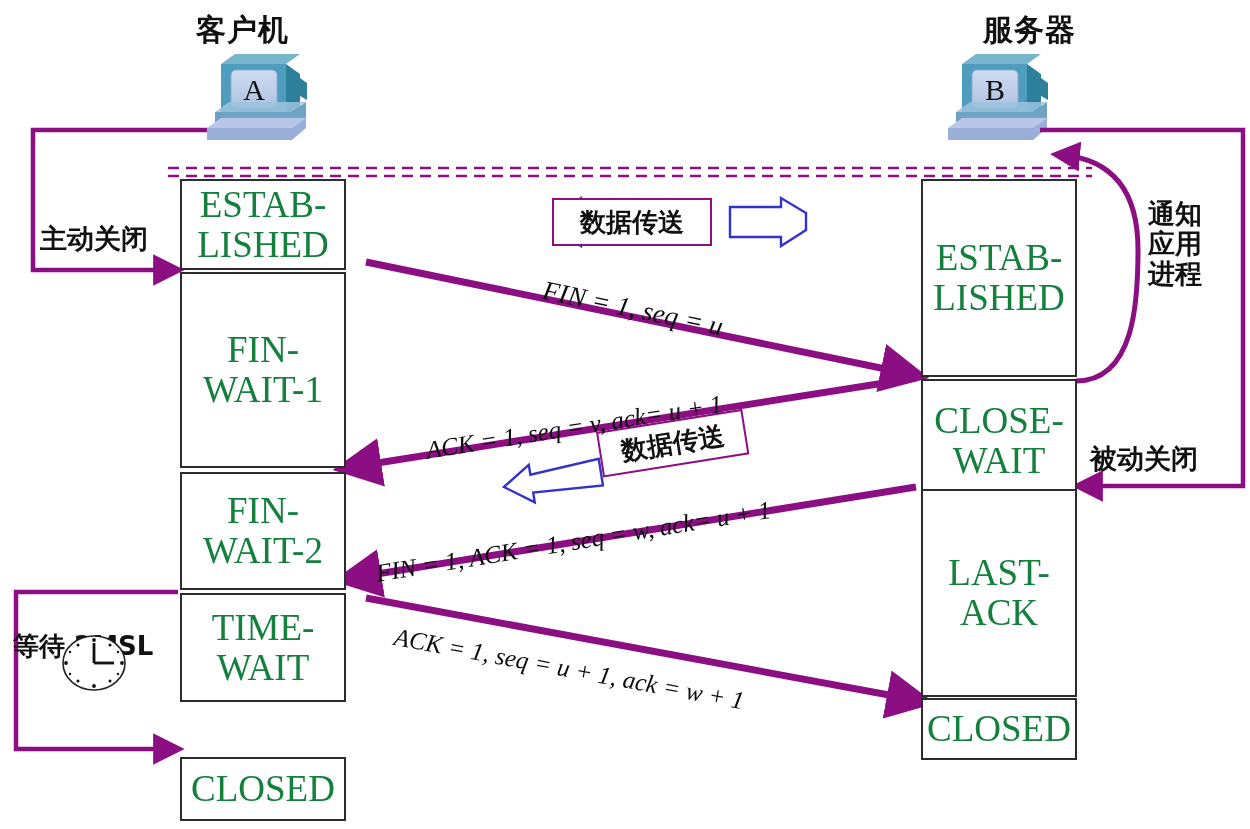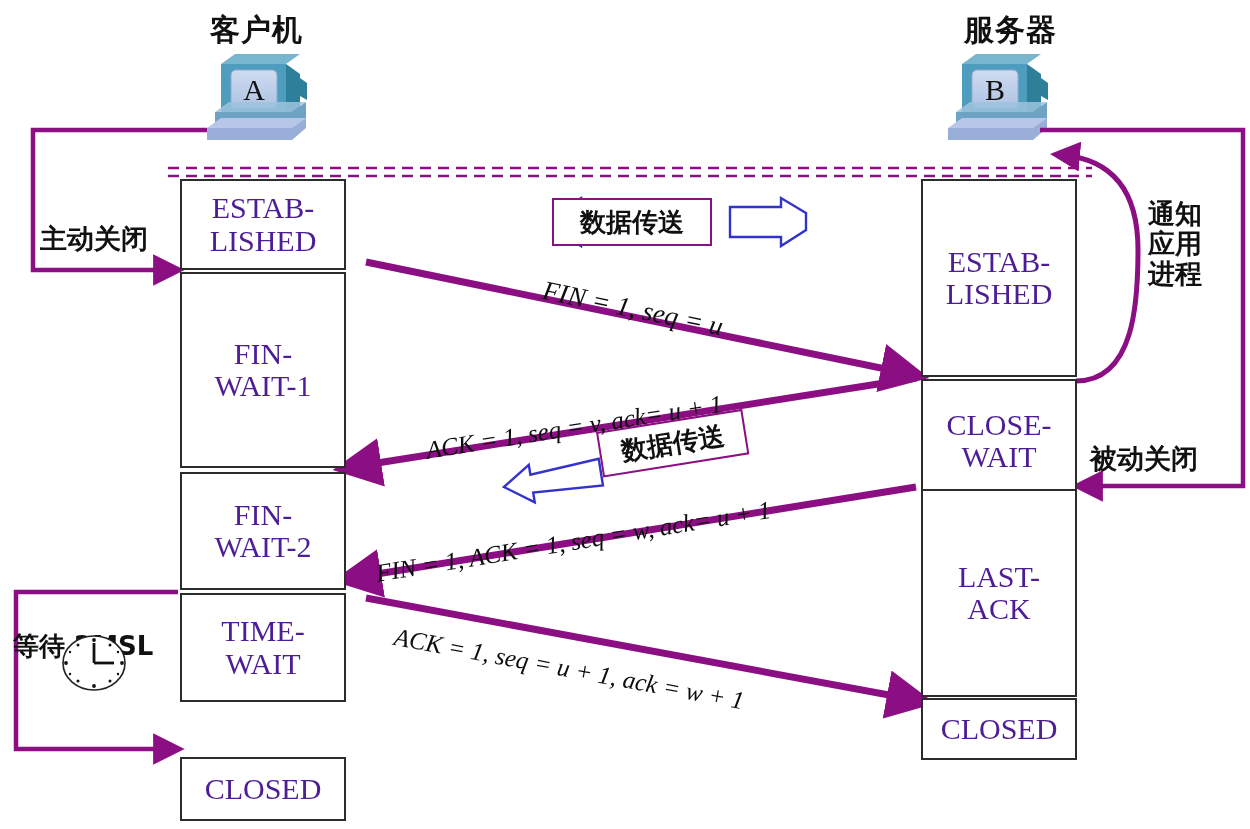--- a/index.html
+++ b/index.html
@@ -2,25 +2,25 @@
 <html><head>
 <meta charset="utf-8">
 <style>
   html,body{margin:0;padding:0;background:#ffffff;}
   body{width:1250px;height:829px;position:relative;overflow:hidden;
        font-family:"Liberation Serif", serif;}
   #stage{position:absolute;left:0;top:0;width:1250px;height:829px;}
   svg#canvas{position:absolute;left:0;top:0;width:1250px;height:829px;}
 
   .hdr{position:absolute;font-family:"DejaVu Sans",sans-serif;font-weight:bold;
-       font-size:30px;color:#111;letter-spacing:1px;white-space:nowrap;margin-left:14px;}
+       font-size:30px;color:#111;letter-spacing:1px;white-space:nowrap;}
 
   .statebox{position:absolute;box-sizing:border-box;border:2px solid #2c2c2c;
             background:#ffffff;display:flex;align-items:center;justify-content:center;
-            text-align:center;line-height:1.08;font-size:30px;color:#4c1d95;
+            text-align:center;line-height:1.08;font-size:37px;color:#15803d;
             font-family:"Liberation Serif",serif;}
   .statebox span{display:block;}
 
   .cnlabel{position:absolute;font-family:"DejaVu Sans",sans-serif;font-weight:bold;
            font-size:27px;color:#111;white-space:nowrap;line-height:1.12;}
 
   .msg{position:absolute;font-family:"Liberation Serif",serif;font-style:italic;
        font-size:25px;color:#0d0d0d;white-space:nowrap;transform-origin:0 0;}
 
   .dtbox{position:absolute;box-sizing:border-box;border:2.5px solid #8B0F82;
@@ -103,21 +103,21 @@
       <path d="M556,213 L581,198 L581,207 L632,207 L632,237 L581,237 L581,246 L556,230 Z"></path>
       <path d="M806,213 L781,198 L781,207 L730,207 L730,237 L781,237 L781,246 L806,230 Z"></path>
     </g>
 
     <g fill="none" stroke="#3333CC" stroke-width="2.4" transform="rotate(-9 560 470)">
       <path d="M502,478 L530,460 L530,470 L600,465 L600,492 L530,488 L530,498 Z"></path>
     </g>
   </svg>
 
   <div class="hdr" style="left:196px;top:10px;">客户机</div>
-  <div class="hdr" style="left:950px;top:10px;">服务器</div>
+  <div class="hdr" style="left:983px;top:10px;">服务器</div>
 
   <div class="statebox" style="left:180px;top:179px;width:166px;height:91px;">
     <div>
       <span>ESTAB-</span>
       <span>LISHED</span>
     </div>
   </div>
 
   <div class="statebox" style="left:180px;top:272px;width:166px;height:196px;">
     <div>

